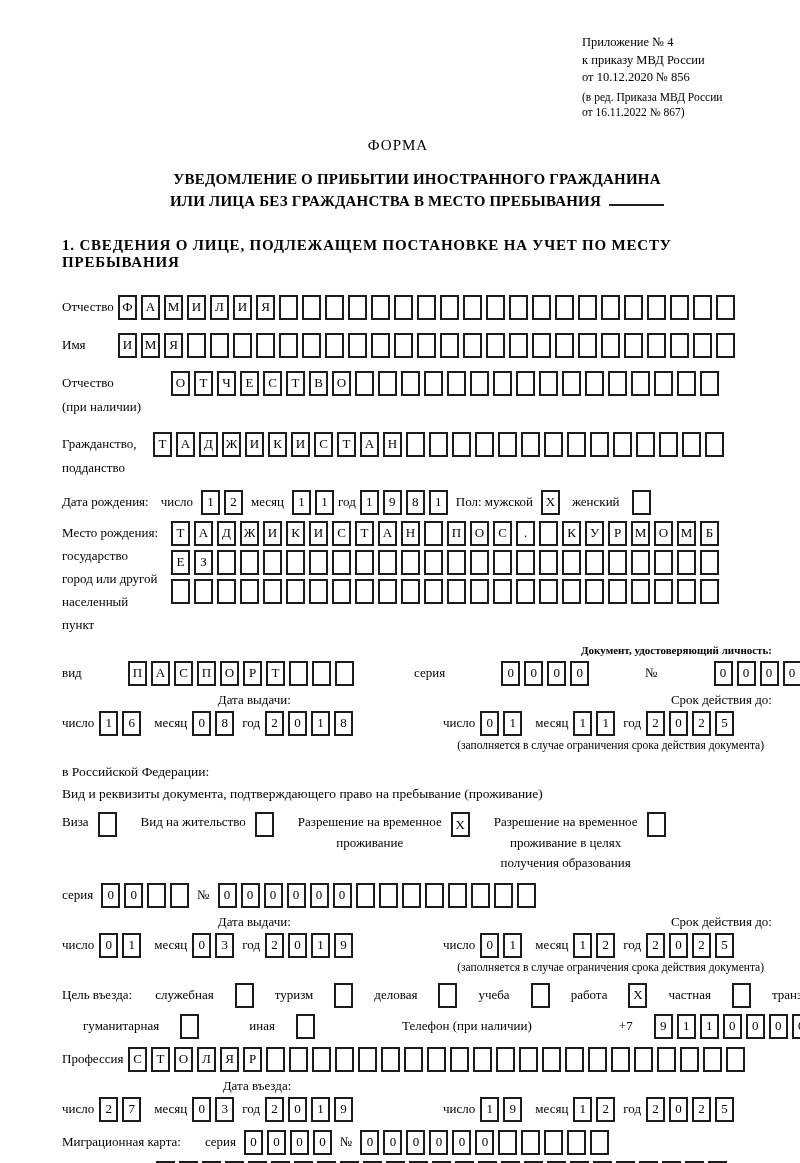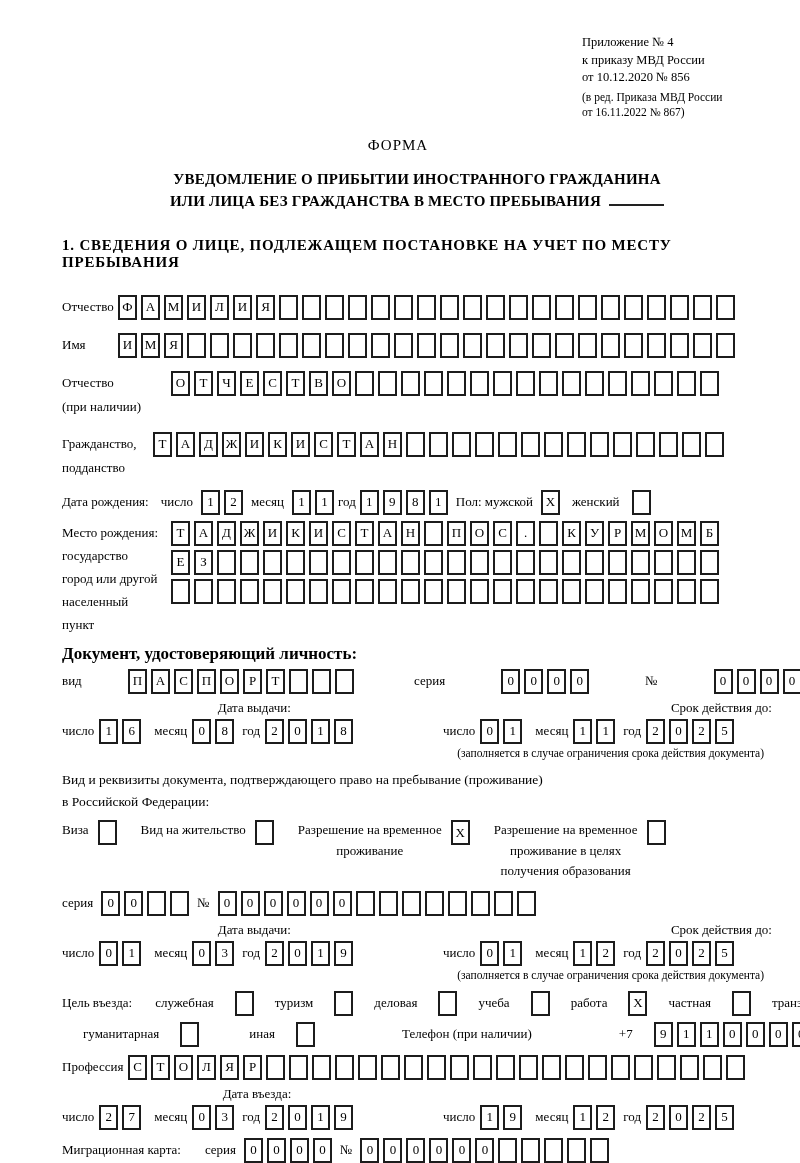--- a/index.html
+++ b/index.html
@@ -31,21 +31,21 @@
 
   .lw-surname { width:48px; }
   .lw-patr { width:101px; }
   .lw-cit { width:83px; }
   .lw-birthpl { width:101px; }
   .lw-prof { width:58px; }
   .lw-rep { width:86px; }
 
   .stack { display:flex; flex-direction:column; gap:4px; }
 
-  .center-b { text-align:left; font-weight:bold; font-size:17px; margin-top:8px; }
+  .center-b { text-align:right; font-weight:bold; font-size:11px; margin-top:8px; }
   .date-heads { display:flex; margin-top:6px; }
   .date-heads .h1 { width:390px; text-align:center; }
   .date-heads .h2 { width:330px; text-align:right; }
   .date-row { display:flex; align-items:center; margin-top:3px; }
   .dg { display:flex; align-items:center; gap:5px; }
   .dg .ylbl { margin-left:3px; }
   .note { text-align:right; font-size:11.5px; margin:3px 8px 0 0; }
   .intro { font-size:13.5px; margin-top:10px; line-height:1.7; }
 
   .opt { display:flex; align-items:flex-start; gap:9px; }
@@ -422,22 +422,22 @@
         <span class="cell">2</span>
         <span class="cell">0</span>
         <span class="cell">2</span>
         <span class="cell">5</span>
       </span>
   </div>
 </div>
 <div class="note">(заполняется в случае ограничения срока действия документа)</div>
 
 <div class="intro">
+  <div>в Российской Федерации:</div>
   <div>Вид и реквизиты документа, подтверждающего право на пребывание (проживание)</div>
-  <div>в Российской Федерации:</div>
 </div>
 
 <div class="row row-top" style="margin-top:6px;">
   <div class="opt">
     <span class="olbl">Виза</span>
     <span class="cell"></span>
   </div>
   <span class="gap12"></span>
     <span class="gap12"></span>
   <div class="opt">

